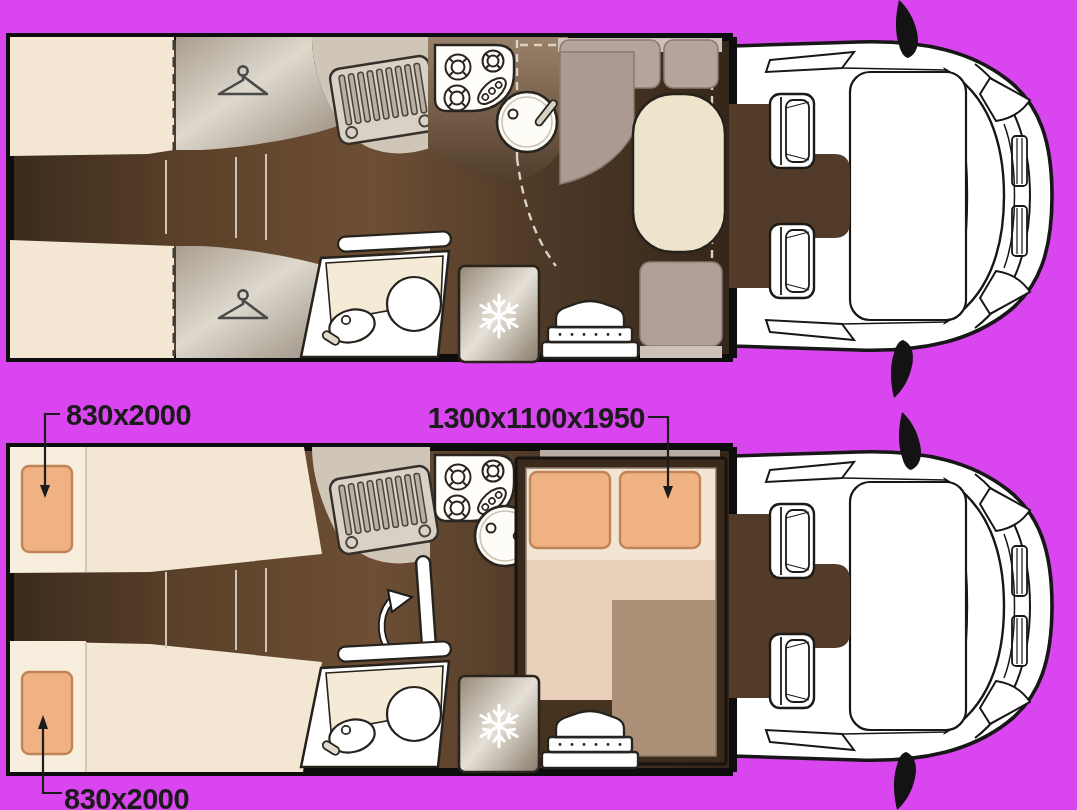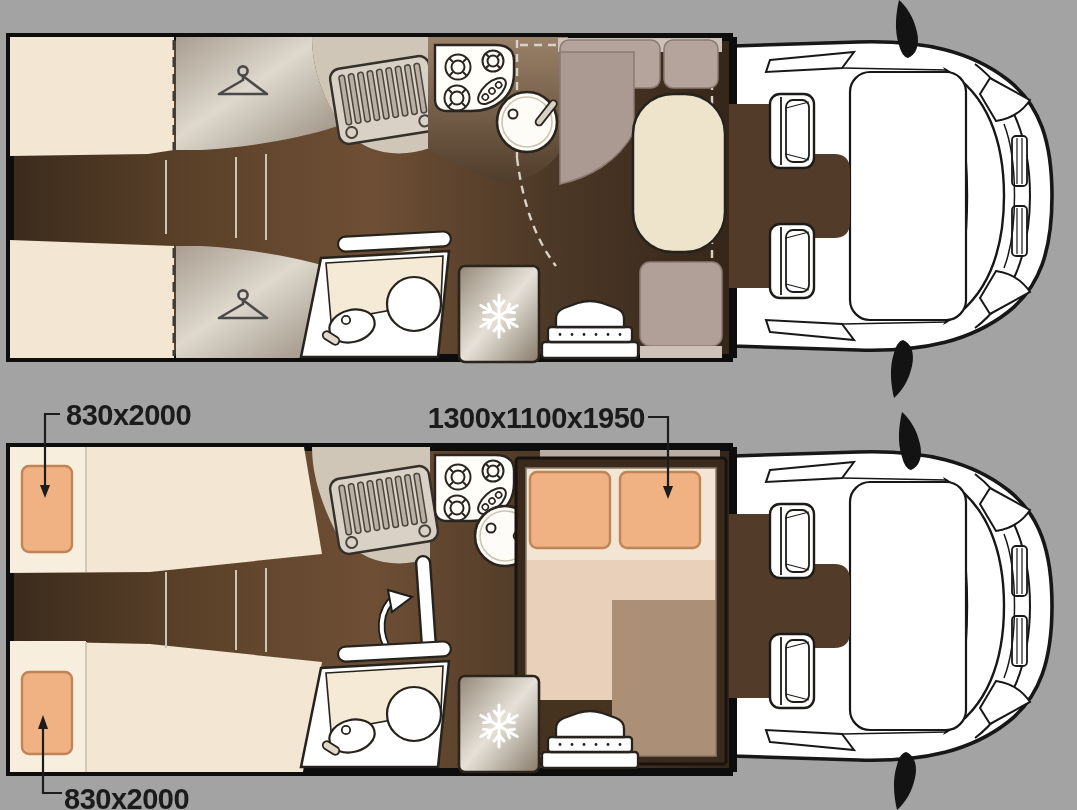--- a/index.html
+++ b/index.html
@@ -1,16 +1,16 @@
 <!DOCTYPE html>
 <html style="--floor-dark: #3f2e1e; --floor-mid: #6e4f35; --cream: #f3e6d3; --cream-light: #f7eedd; --pillow: #f0b183; --pillow-edge: #bf8557; --taupe: #b0a097; --taupe-light: #cdc1b8; --panel: #cfc6b8; --table: #eee4cc; --night-sheet: #f2e5d4; --night-mattress: #e9d0ba; --night-tan: #ab8f76; --frame-dark: #3a2a1b; --line-dark: #0d0d0d; --white: #ffffff;"><head>
 <meta charset="utf-8">
 <style>
   html,body{margin:0;padding:0;background:#fff;}
-  .canvas{position:relative;width:1077px;height:810px;background:#a3a3a3;overflow:hidden;
+  .canvas{position:relative;width:1077px;height:810px;background:#d946ef;overflow:hidden;
           font-family:"Liberation Sans",sans-serif;}
   svg{display:block;}
   .dim-label{font-family:"Liberation Sans",sans-serif;font-weight:700;font-size:29px;
              fill:#1b1b1b;letter-spacing:-0.5px;}
   .leader{stroke:#1c1c1c;stroke-width:2.2;fill:none;}
   .leader-head{fill:#1c1c1c;stroke:none;}
 </style>
 </head>
 <body>
 

